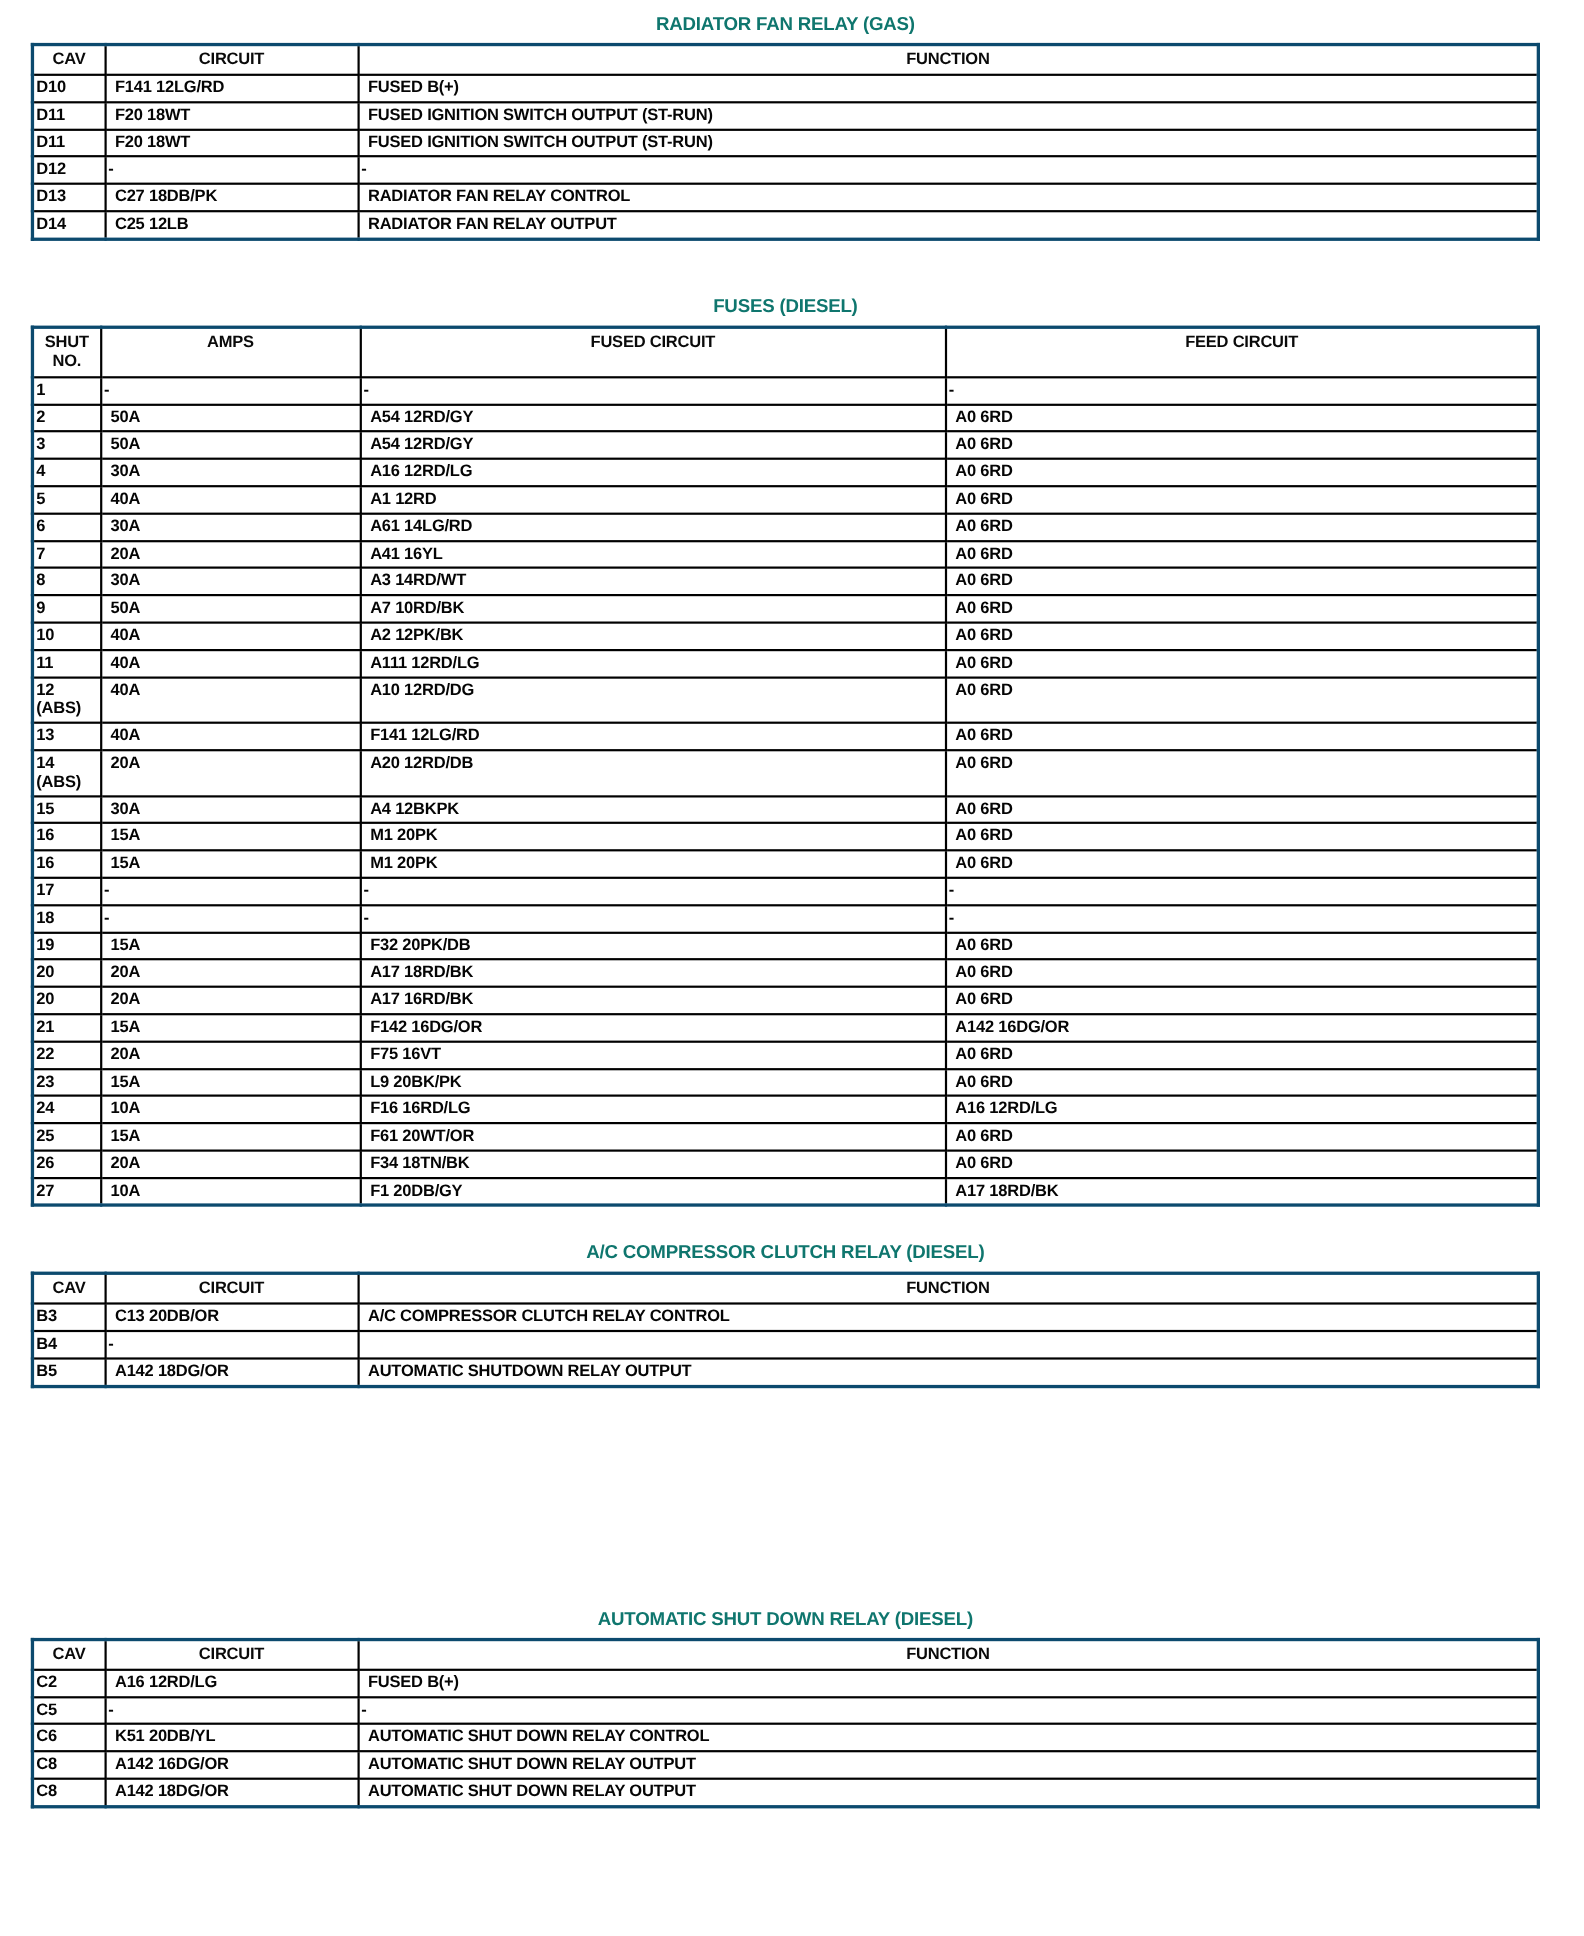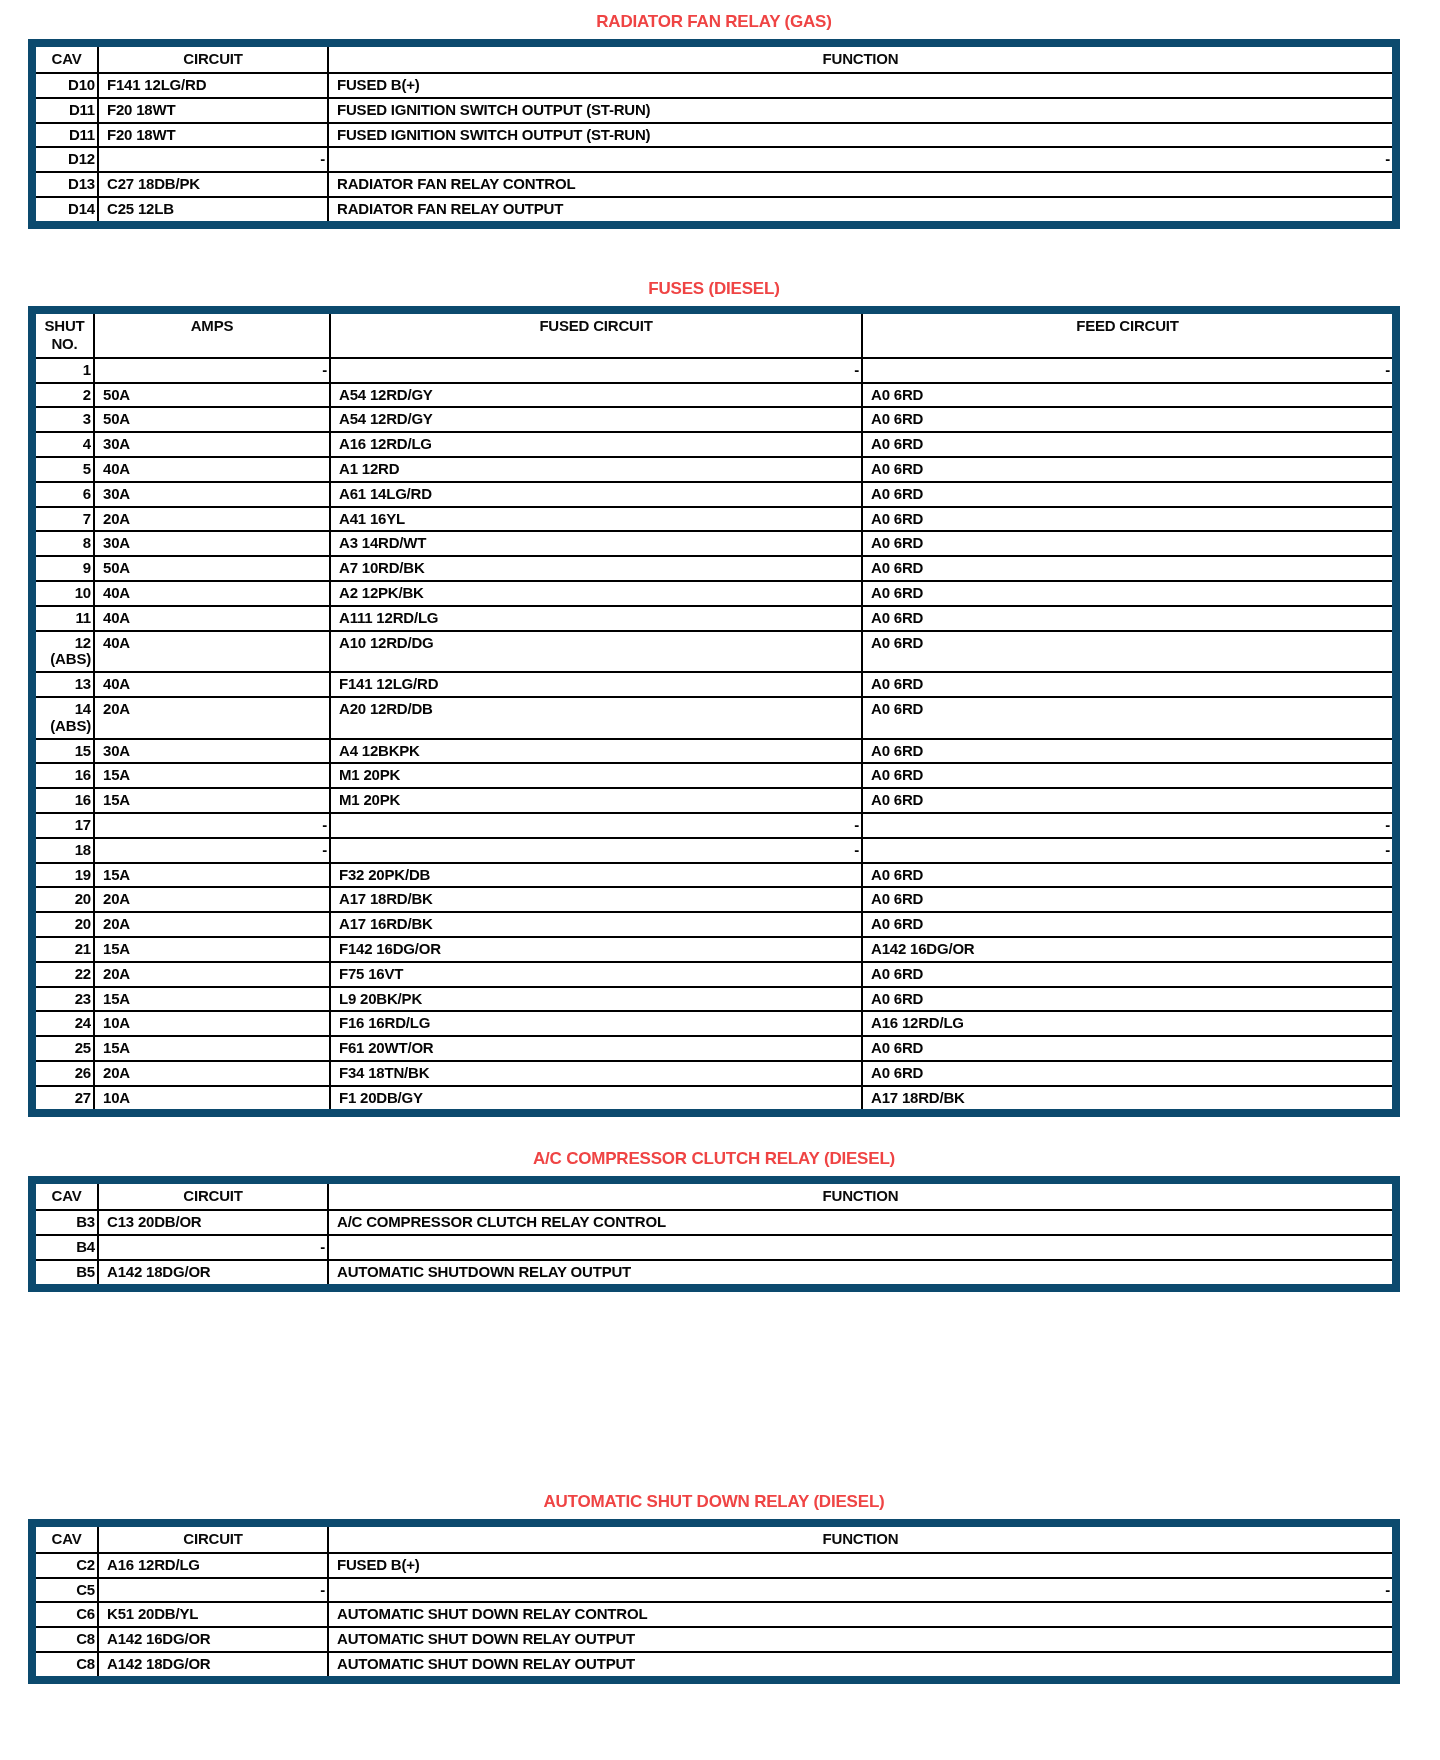--- a/index.html
+++ b/index.html
@@ -19,26 +19,26 @@
     padding: 12px 0 0 28px;
     width: 1372px;
   }
   .tbl-section { margin: 0; }
   .tbl-title {
     margin: 0 0 7px 0;
     text-align: center;
     font-size: 17px;
     font-weight: bold;
     letter-spacing: -0.2px;
-    color: #ef4444;
+    color: #0f766e;
   }
   table {
     width: 1372px;
     border-collapse: collapse;
-    border: 8px solid #0c4a6e;
+    border: 3px solid #0c4a6e;
     table-layout: fixed;
     background: #fff;
   }
   th, td {
     border: 2px solid #000;
     font-weight: bold;
     letter-spacing: -0.2px;
     overflow: hidden;
   }
   th {
@@ -49,21 +49,21 @@
     line-height: 1.2;
     color: #0a0a0a;
   }
   td {
     font-size: 15px;
     vertical-align: top;
     padding: 3px 8px;
     line-height: 1.12;
     color: #050505;
   }
-  td.c { text-align: right; padding: 3px 2px; }
+  td.c { text-align: left; padding: 3px 2px; }
   
   .col-cav   { width: 66px;  }
   .col-circ  { width: 230px; }
   .col-func  { width: auto;  }
   .col-fuse  { width: 62px;  }
   .col-amps  { width: 236px; }
   .col-fused { width: 532px; }
   .col-feed  { width: auto;  }
   .sect-gap-1 { margin-bottom: 50px; }
   .sect-gap-2 { margin-bottom: 32px; }

